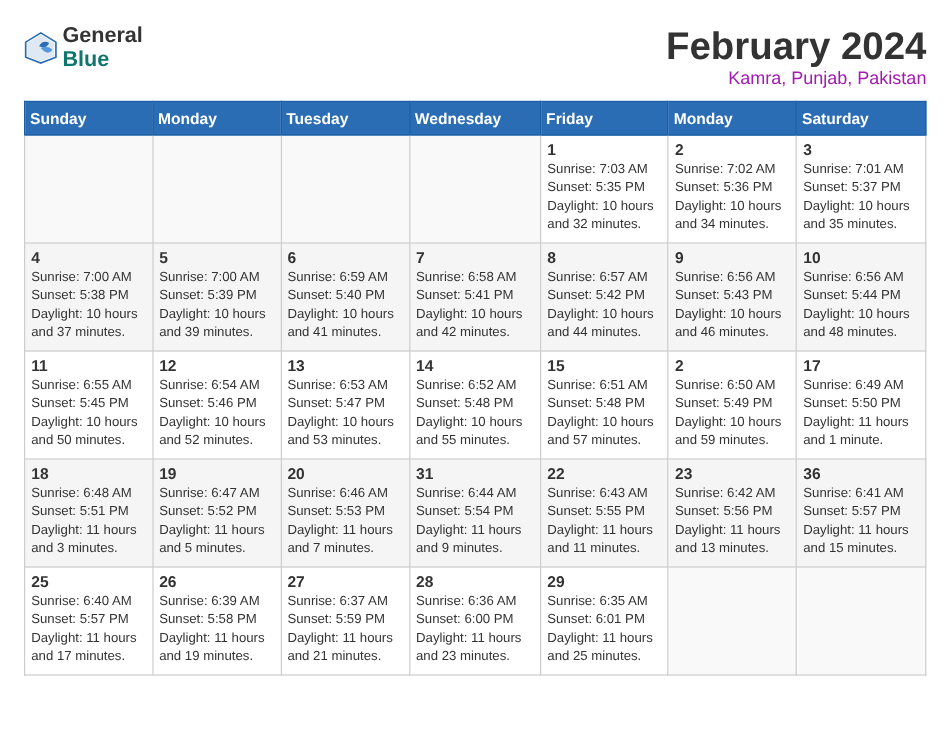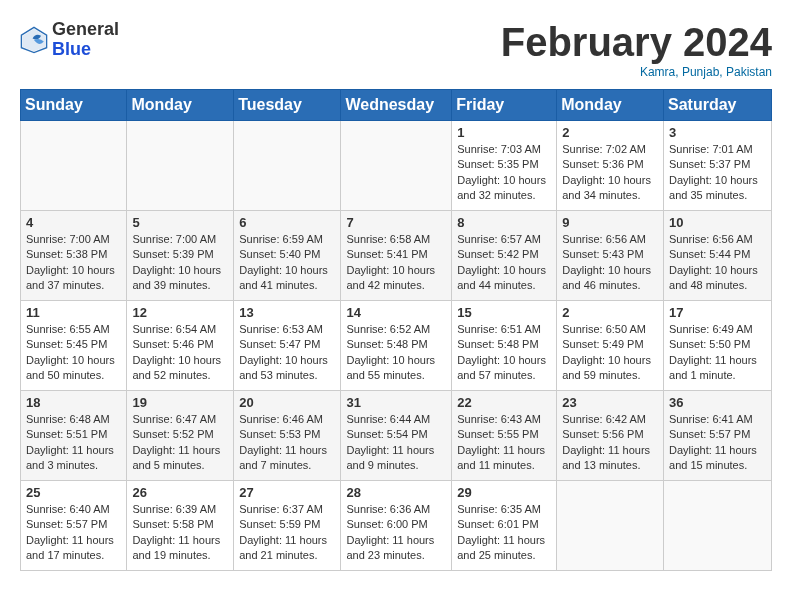--- a/index.html
+++ b/index.html
@@ -22,47 +22,47 @@
       align-items: center;
     }
     .logo-text {
       display: flex;
       flex-direction: column;
       font-size: 18px;
       font-weight: bold;
       line-height: 1.1;
     }
     .logo-general { color: #333; }
-    .logo-blue { color: #1d4ed8; }
+    .logo-blue { color: #0f766e; }
     .logo-icon {
       width: 28px;
       height: 28px;
       margin-right: 4px;
     }
     .title-block {
       text-align: right;
     }
     .month-title {
-      font-size: 40px;
+      font-size: 32px;
       font-weight: bold;
       color: #333;
     }
     .location {
-      font-size: 12px;
-      color: #0369a1;
+      font-size: 15px;
+      color: #a21caf;
     }
     .calendar {
       width: 100%;
       border-collapse: collapse;
       border: 1px solid #ccc;
     }
     .calendar th {
       background-color: #2a6db5;
       color: #fff;
-      font-size: 16px;
+      font-size: 13px;
       padding: 6px 4px;
       text-align: left;
       border: 1px solid #1a5da5;
       font-weight: bold;
     }
     .calendar td {
       vertical-align: top;
       border: 1px solid #ccc;
       padding: 4px 5px;
       font-size: 10.5px;

